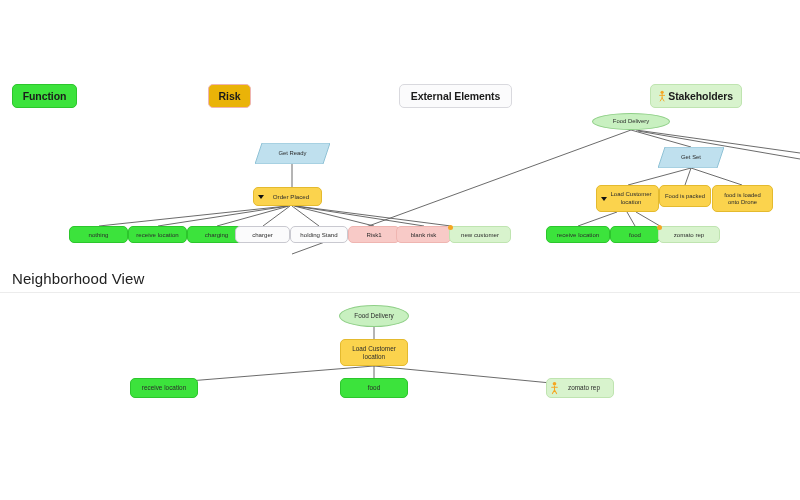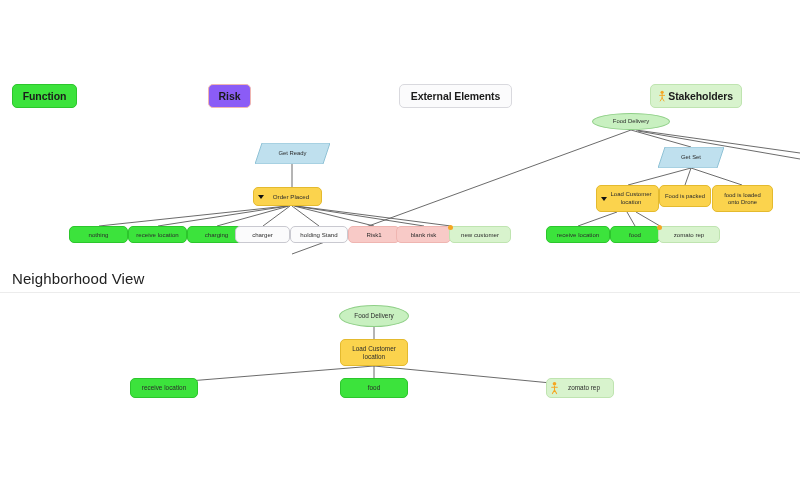--- a/index.html
+++ b/index.html
@@ -139,21 +139,21 @@
 </style>
 </head>
 <body>
 
 <div id="app">
 
   <div class="legend-bar" id="legend-bar">
       <div class="legend-chip" style="left: 12px; width: 65px; background: rgb(60, 227, 60); border: 1px solid rgb(44, 198, 44);">
         <span class="lbl">Function</span>
       </div>
-      <div class="legend-chip" style="left: 208px; width: 43px; background: #8b5cf6; border: 1px solid rgb(239, 181, 177);">
+      <div class="legend-chip" style="left: 208px; width: 43px; background: #eab308; border: 1px solid rgb(239, 181, 177);">
         <span class="lbl">Risk</span>
       </div>
       <div class="legend-chip" style="left: 399px; width: 113px; background: rgb(251, 251, 252); border: 1px solid rgb(217, 217, 222);">
         <span class="lbl">External Elements</span>
       </div>
       <div class="legend-chip" style="left: 650px; width: 92px; background: rgb(216, 243, 205); border: 1px solid rgb(191, 228, 176);">
         <svg width="9" height="16" viewBox="0 0 10 18">
           <circle cx="5" cy="3" r="2.6" fill="#f5a623"></circle>
           <path d="M5 6 L5 12 M1 8 L9 8 M5 12 L2 17 M5 12 L8 17" stroke="#f5a623" stroke-width="1.5" fill="none" stroke-linecap="round"></path>
         </svg>

